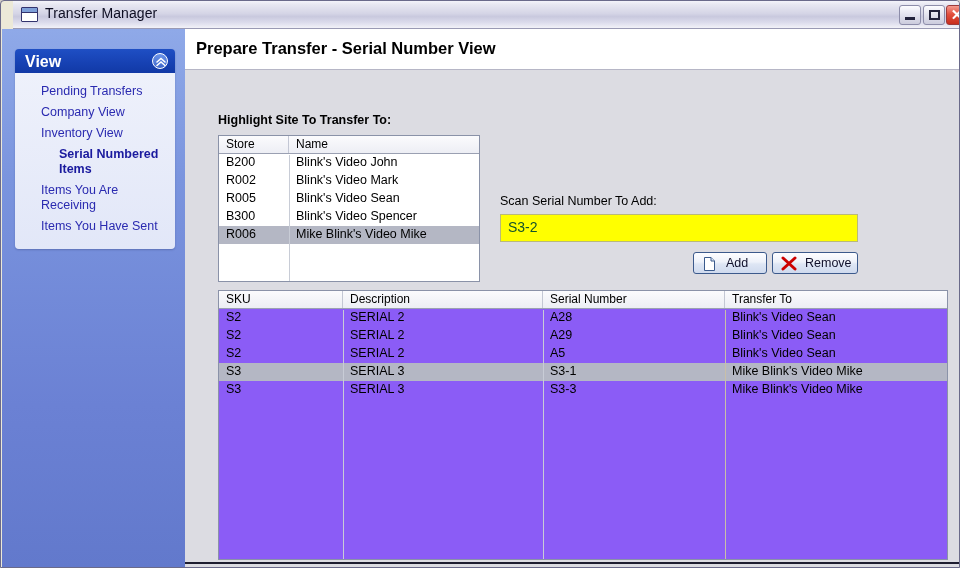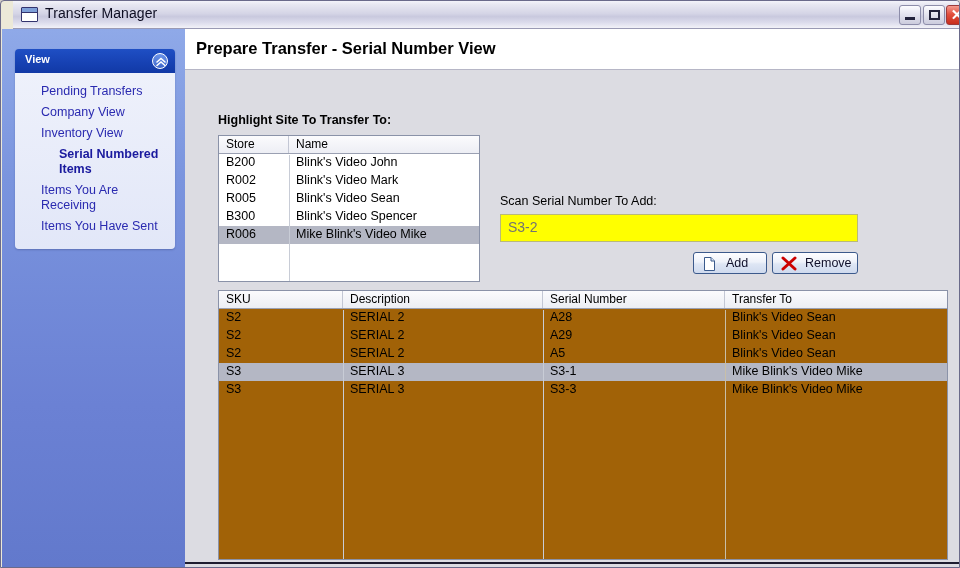--- a/index.html
+++ b/index.html
@@ -94,21 +94,21 @@
     overflow: hidden;
     box-shadow: 0 1px 2px rgba(20,30,80,.25);
   }
   #view-header {
     position: relative;
     height: 24px;
     background: linear-gradient(to bottom, #1f4fc4 0%, #1742b4 55%, #1139a6 100%);
   }
   #view-header-label {
     position: absolute; left: 10px; top: 4px;
-    color: #ffffff; font-size: 11px; font-weight: bold;
+    color: #ffffff; font-size: 16px; font-weight: bold;
   }
   #collapse-btn {
     position: absolute; right: 7px; top: 4px;
     width: 16px; height: 16px; border-radius: 50%;
     background: linear-gradient(to bottom, #6b93e8 0%, #3f68cc 100%);
     border: 1px solid #ffffff;
     cursor: pointer;
   }
   #collapse-btn svg { position: absolute; left: 2px; top: 2px; }
   #view-body {
@@ -210,21 +210,21 @@
   
   #scan-input {
     position: absolute; left: 315px; top: 144px;
     width: 358px; height: 28px;
     background: #ffff00;
     border: 1px solid #b9b97a;
     cursor: text;
   }
   #scan-value {
     position: absolute; left: 7px; top: 4px;
-    font-size: 14px; color: #737373;
+    font-size: 14px; color: #14532d;
   }
 
   .act-btn {
     position: absolute; top: 182px;
     height: 22px;
     border: 1px solid #3c5a8c;
     border-radius: 3px;
     background: linear-gradient(to bottom, #fdfdff 0%, #eef2fa 45%, #dee6f4 55%, #cfdaee 100%);
     cursor: pointer;
     font-size: 12.5px; color: #10102a;
@@ -233,21 +233,21 @@
   #remove-button { left: 587px; width: 86px; }
   .act-btn .lbl { position: absolute; top: 3px; }
   #add-button .lbl { left: 32px; }
   #remove-button .lbl { left: 32px; }
   .act-icon { position: absolute; left: 8px; top: 3px; width: 16px; height: 16px; }
 
   
   #grid {
     position: absolute; left: 33px; top: 220px;
     width: 730px; height: 270px;
-    background: #a16207;
+    background: #8b5cf6;
     border: 1px solid #8a92a8;
     overflow: hidden;
   }
   #grid-head {
     display: flex; height: 18px;
     background: linear-gradient(to bottom, #fbfbfd 0%, #eceef4 100%);
     border-bottom: 1px solid #9aa0b2;
     font-size: 12px; color: #000;
   }
   #grid-head .gh { padding: 1px 0 0 7px; border-right: 1px solid #c3c7d4; }

